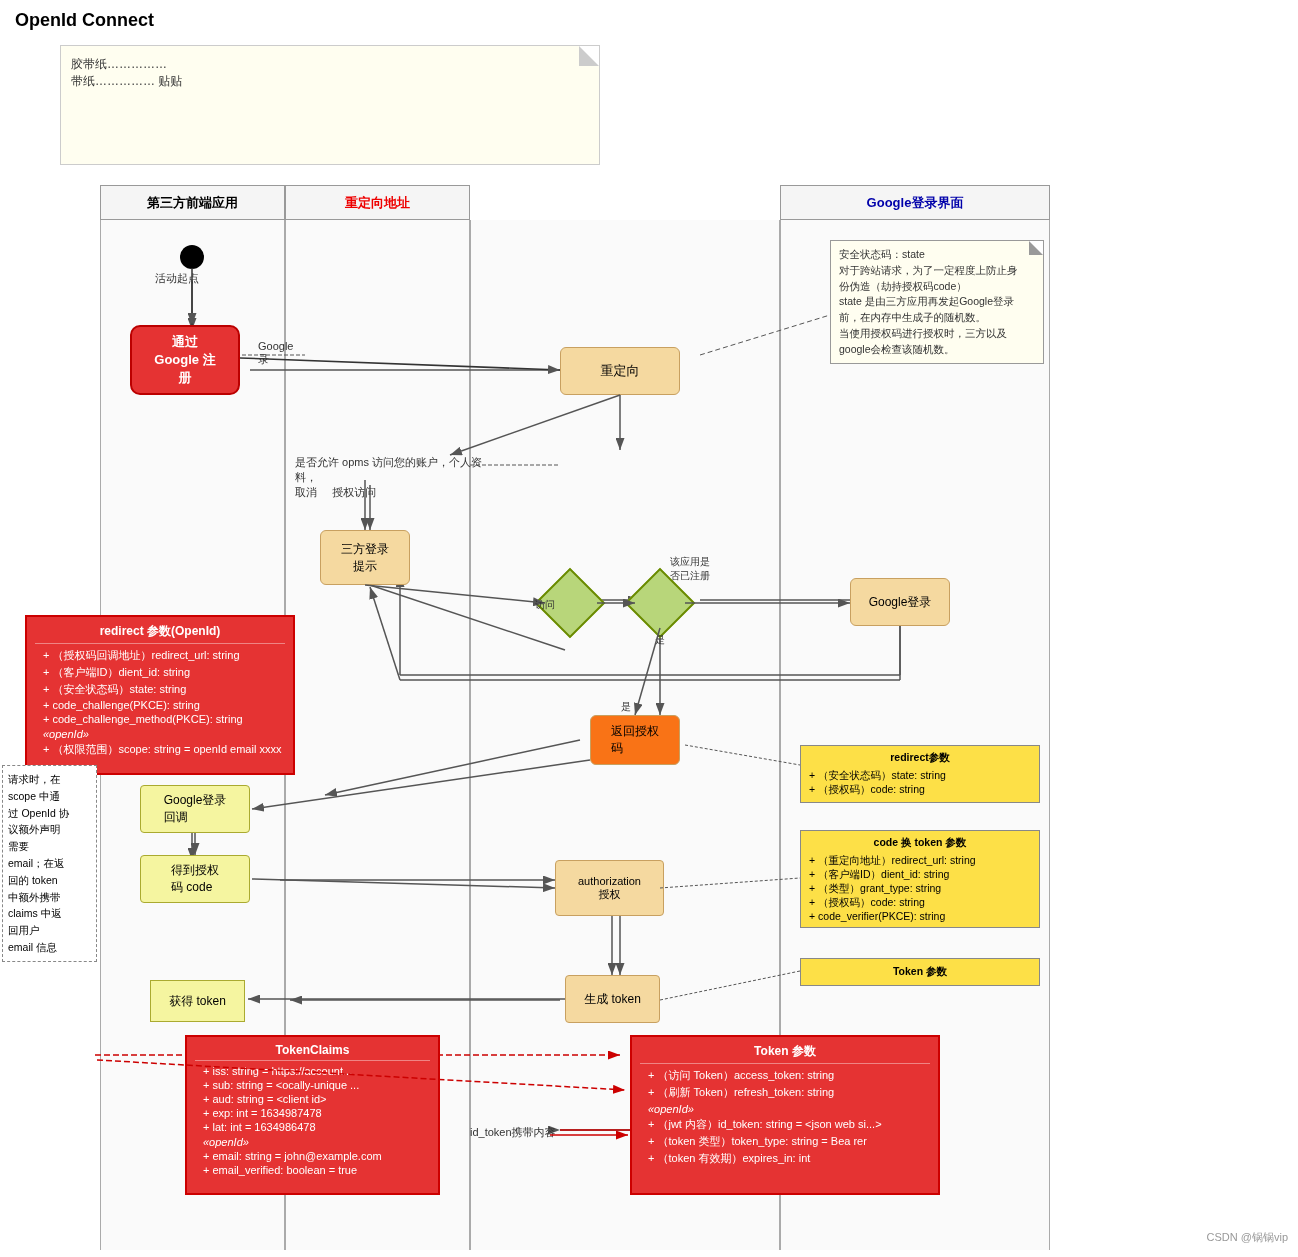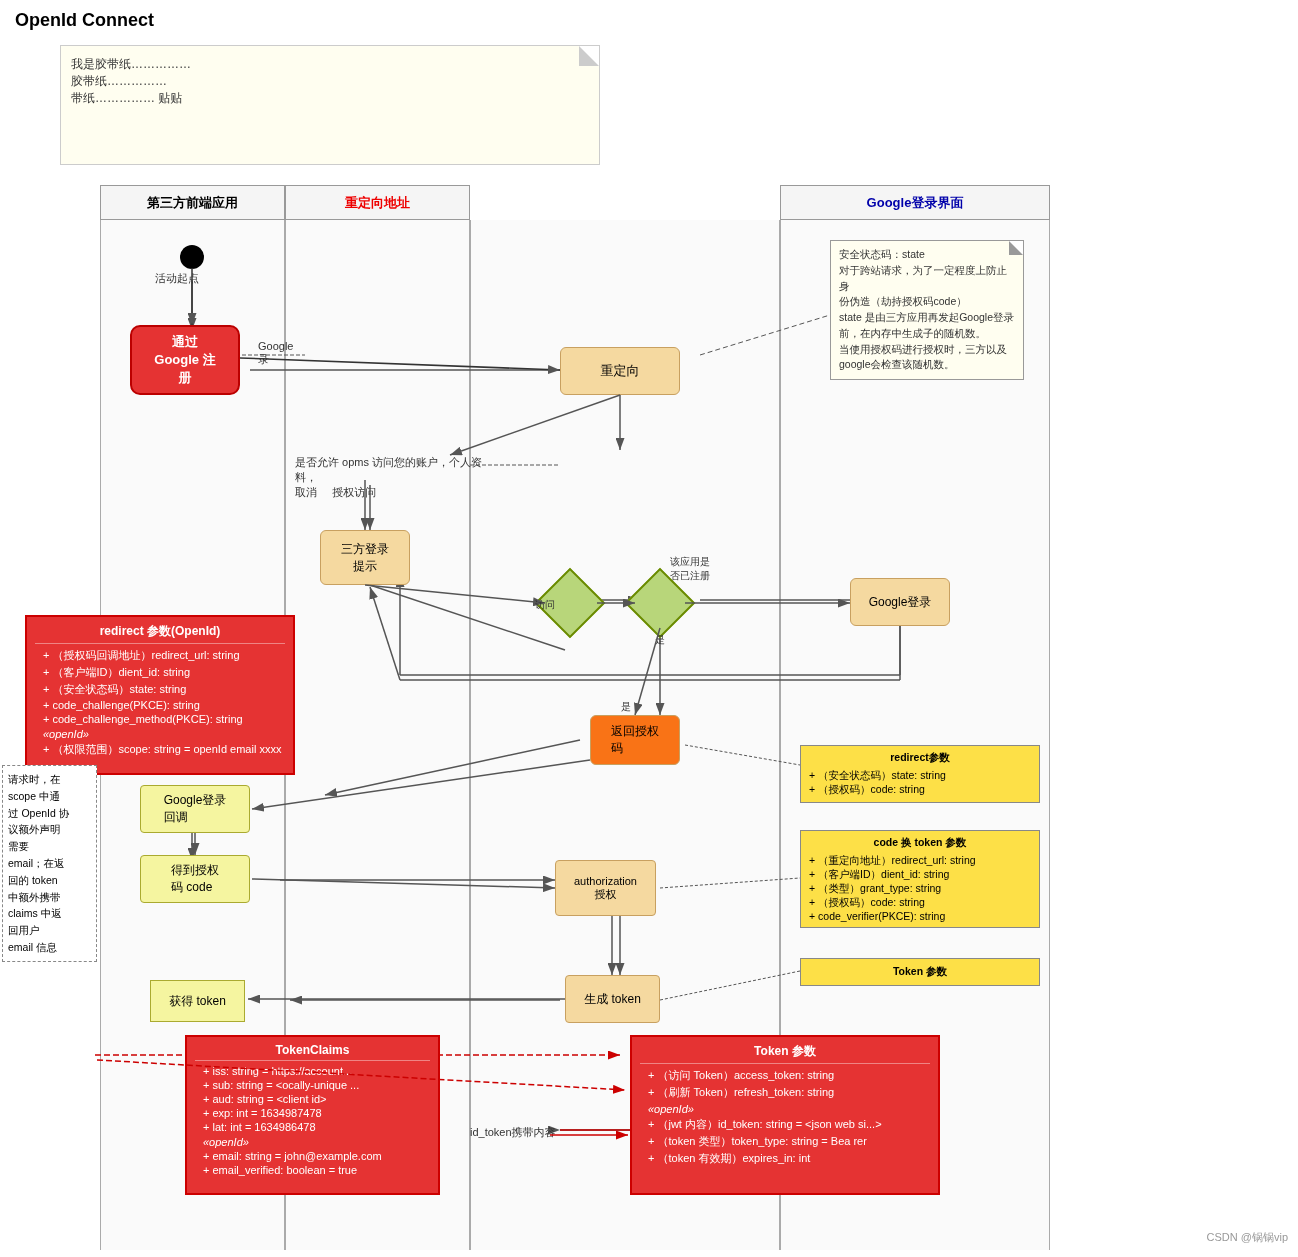--- a/index.html
+++ b/index.html
@@ -183,21 +183,20 @@
       font-size: 11px;
       color: #333;
     }
   </style>
 </head>
 <body>
 
 <div class="page-title">OpenId Connect</div>
 
 <div class="sticky-note">
-  <div>我是胶带纸……………</div>
   <div>胶带纸……………</div>
   <div>带纸…………… 贴贴</div>
 </div>
 
 <div class="diagram-container">
 
   <div class="swimlane-body sb1"></div>
   <div class="swimlane-body sb2"></div>
   <div class="swimlane-body sb3"></div>
   <div class="swimlane-body sb4"></div>
@@ -297,33 +296,33 @@
   <div class="label-text" style="left:621px; top:515px; font-size:10px;">是</div>
 
   <div class="rect-plain" style="left:140px; top:600px; width:110px; height:48px; background:#f5f5a0; border-color:#aaaa30; border-radius:4px; font-size:12px; display:flex; align-items:center; justify-content:center;">
     <span>Google登录<br>回调</span>
   </div>
 
   <div class="rect-plain" style="left:140px; top:670px; width:110px; height:48px; background:#f5f5a0; border-color:#aaaa30; border-radius:4px; font-size:12px; display:flex; align-items:center; justify-content:center;">
     <span>得到授权<br>码 code</span>
   </div>
 
-  <div class="rect-plain" style="left:555px; top:675px; width:101px; height:56px; background:#f5d9a0; border-color:#c8a060; border-radius:4px; font-size:11px; display:flex; align-items:center; justify-content:center; text-align:center;">
+  <div class="rect-plain" style="left:555px; top:675px; width:109px; height:56px; background:#f5d9a0; border-color:#c8a060; border-radius:4px; font-size:11px; display:flex; align-items:center; justify-content:center; text-align:center;">
     <span>authorization<br>授权</span>
   </div>
 
   <div class="rect-plain" style="left:565px; top:790px; width:95px; height:48px; background:#f5d9a0; border-color:#c8a060; border-radius:4px; font-size:12px; display:flex; align-items:center; justify-content:center;">
     <span>生成 token</span>
   </div>
 
   <div class="rect-plain" style="left:150px; top:795px; width:95px; height:42px; background:#f5f5a0; border-color:#aaaa30; border-radius:0; font-size:12px; display:flex; align-items:center; justify-content:center;">
     <span>获得 token</span>
   </div>
 
-  <div class="note-box" style="left:830px; top:55px; width:194px; font-size:10.5px; line-height:1.5;">
+  <div class="note-box" style="left:830px; top:55px; width:214px; font-size:10.5px; line-height:1.5;">
     <div>安全状态码：state</div>
     <div>对于跨站请求，为了一定程度上防止身</div>
     <div>份伪造（劫持授权码code）</div>
     <div>state 是由三方应用再发起Google登录</div>
     <div>前，在内存中生成子的随机数。</div>
     <div>当使用授权码进行授权时，三方以及</div>
     <div>google会检查该随机数。</div>
   </div>
 
   <div class="red-box" style="left:25px; top:430px; width:270px; min-height:160px;">

